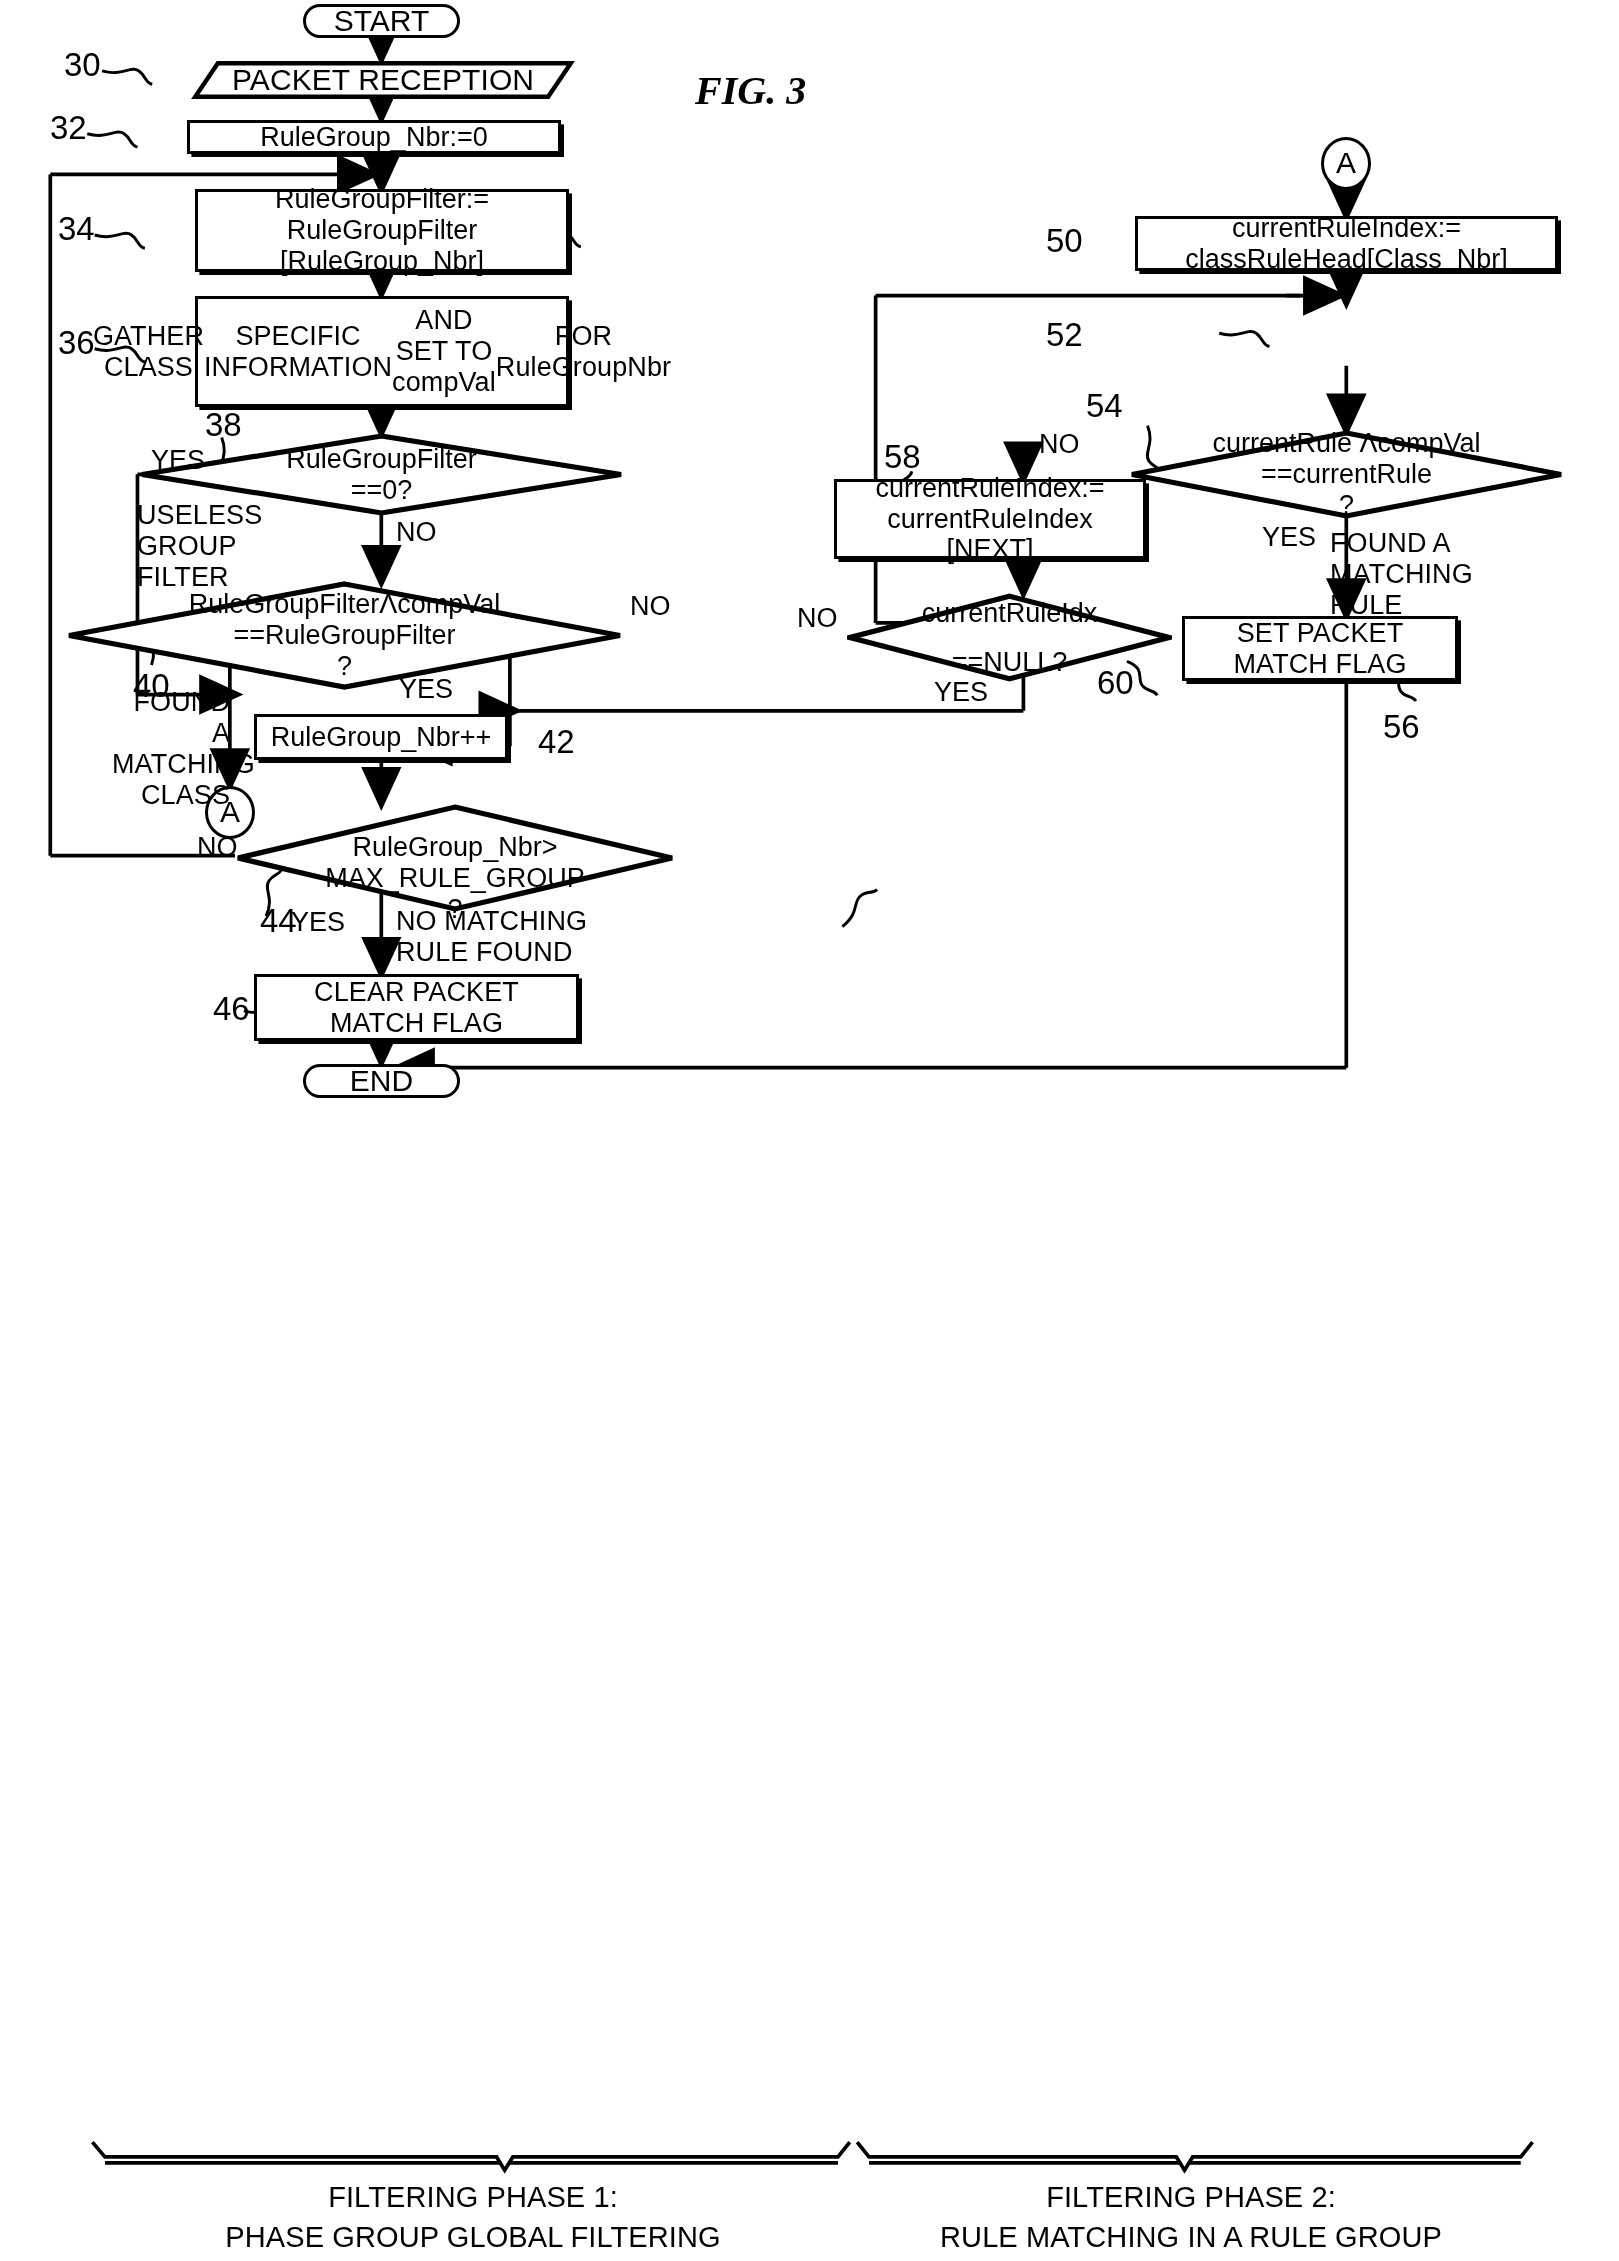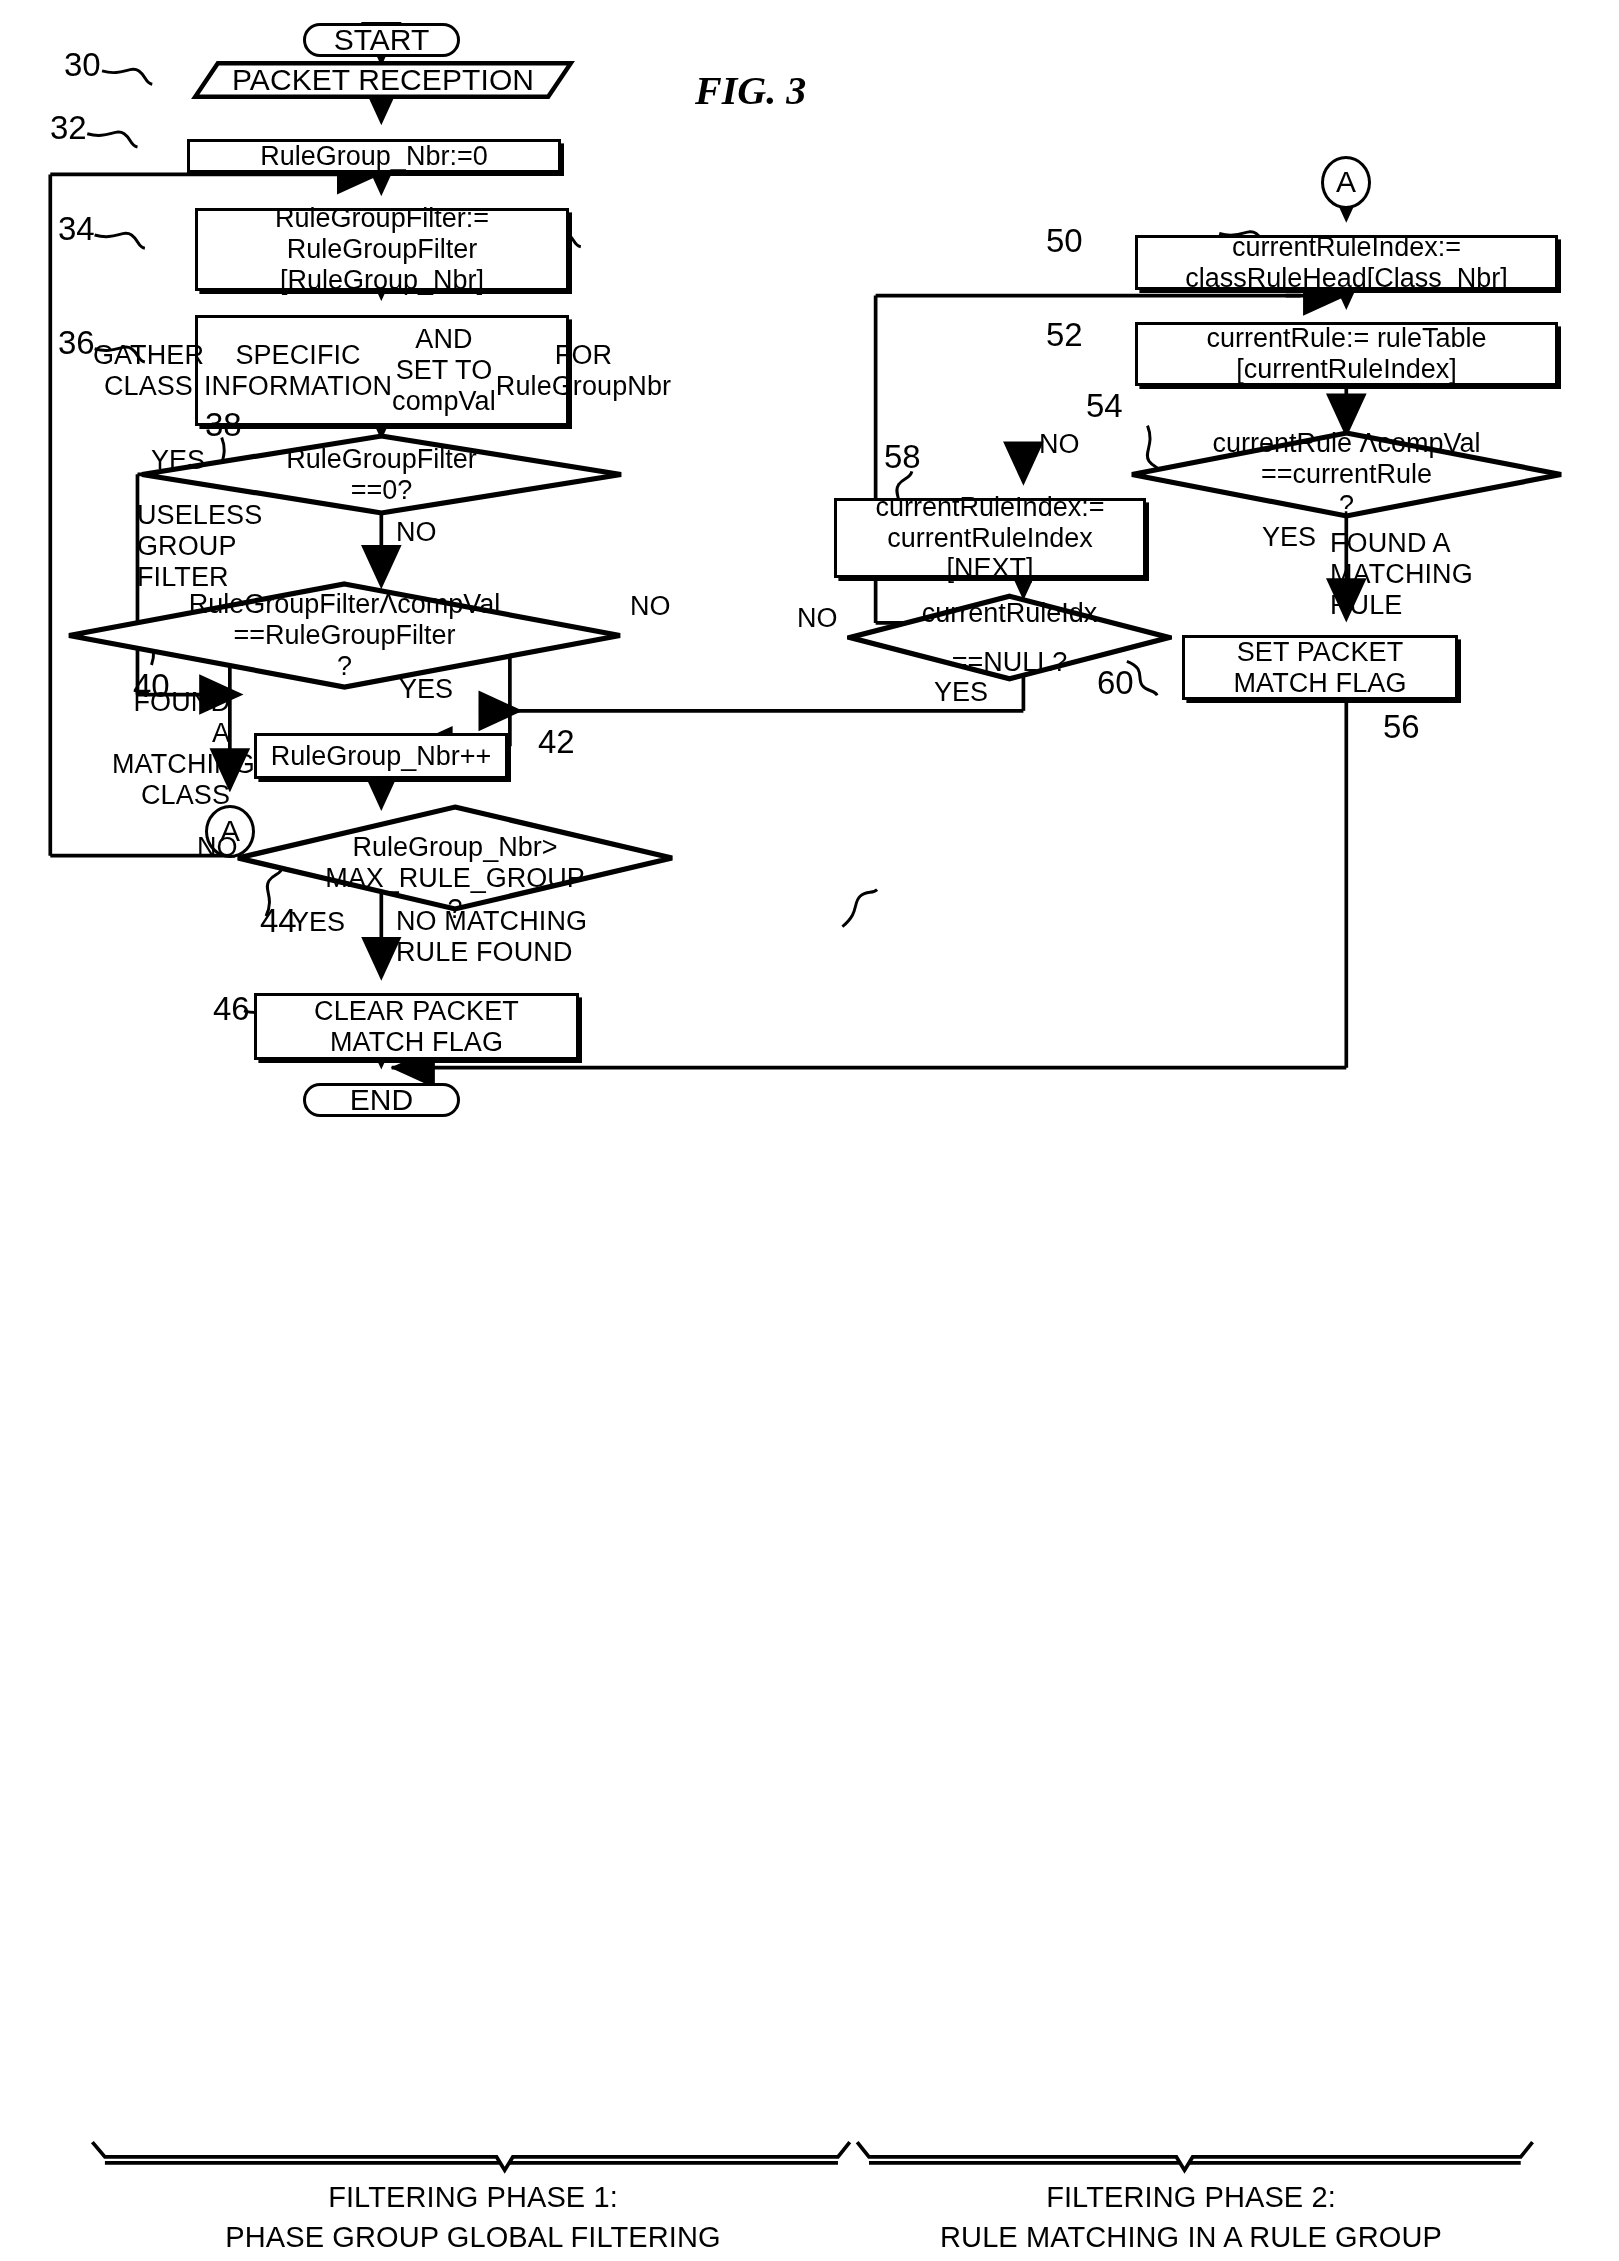--- a/index.html
+++ b/index.html
@@ -5,21 +5,21 @@
 <style>
   html,body{margin:0;padding:0;background:#ffffff;}
   body{font-family:"Liberation Sans", sans-serif;color:#000;}
   #page{position:relative;width:1619px;height:2261px;background:#fff;overflow:hidden;}
 
   
   #wires{position:absolute;left:0;top:0;width:1619px;height:2261px;}
 
   
   .node{position:absolute;box-sizing:border-box;display:flex;align-items:center;
-        justify-content:center;text-align:center;line-height:1.14;margin-top:19px;}
+        justify-content:center;text-align:center;line-height:1.14;}
   .proc{border:3px solid #000;background:#fff;}
   .proc.shadow{box-shadow:3.7px 3.7px 0 -0.7px #000;}
   .term{border:3.7px solid #000;border-radius:738px;background:#fff;}
   .conn{border:3.7px solid #000;border-radius:50%;background:#fff;}
   .caps{letter-spacing:0.1px;}
 
   
   .t-term{font-size:30px;}
   .t-io{font-size:30px;}
   .t-proc{font-size:27px;}
@@ -222,24 +222,20 @@
 
   <div class="node conn t-conn" style="left:1321px;top:137px;width:50px;height:53px;">
     <span>A</span>
   </div>
 
   <div class="node proc shadow t-proc" style="left:1135px;top:216px;width:423px;height:55px;flex-direction:column;">
     <span>currentRuleIndex:=</span>
     <span>classRuleHead[Class_Nbr]</span>
   </div>
 
-  <div class="node proc shadow t-proc" style="left:1135px;top:303px;width:423px;height:64px;flex-direction:column;">
-    <span>currentRule:= ruleTable</span>
-    <span>[currentRuleIndex]</span>
-  </div>
 
   <div style="position:absolute;left:1129px;top:430px;width:435px;height:89px;">
     <svg viewBox="0 0 588 120" width="435" height="89" style="position:absolute;left:0;top:0;">
       <polygon points="294,4 584,60 294,116 4,60" fill="#fff" stroke="#000" stroke-width="7"></polygon>
     </svg>
     <div class="dia-label t-dia" style="left:0;top:0;width:435px;height:89px;flex-direction:column;">
       <span>currentRule ΛcompVal</span>
       <span>==currentRule</span>
       <span>?</span>
     </div>

